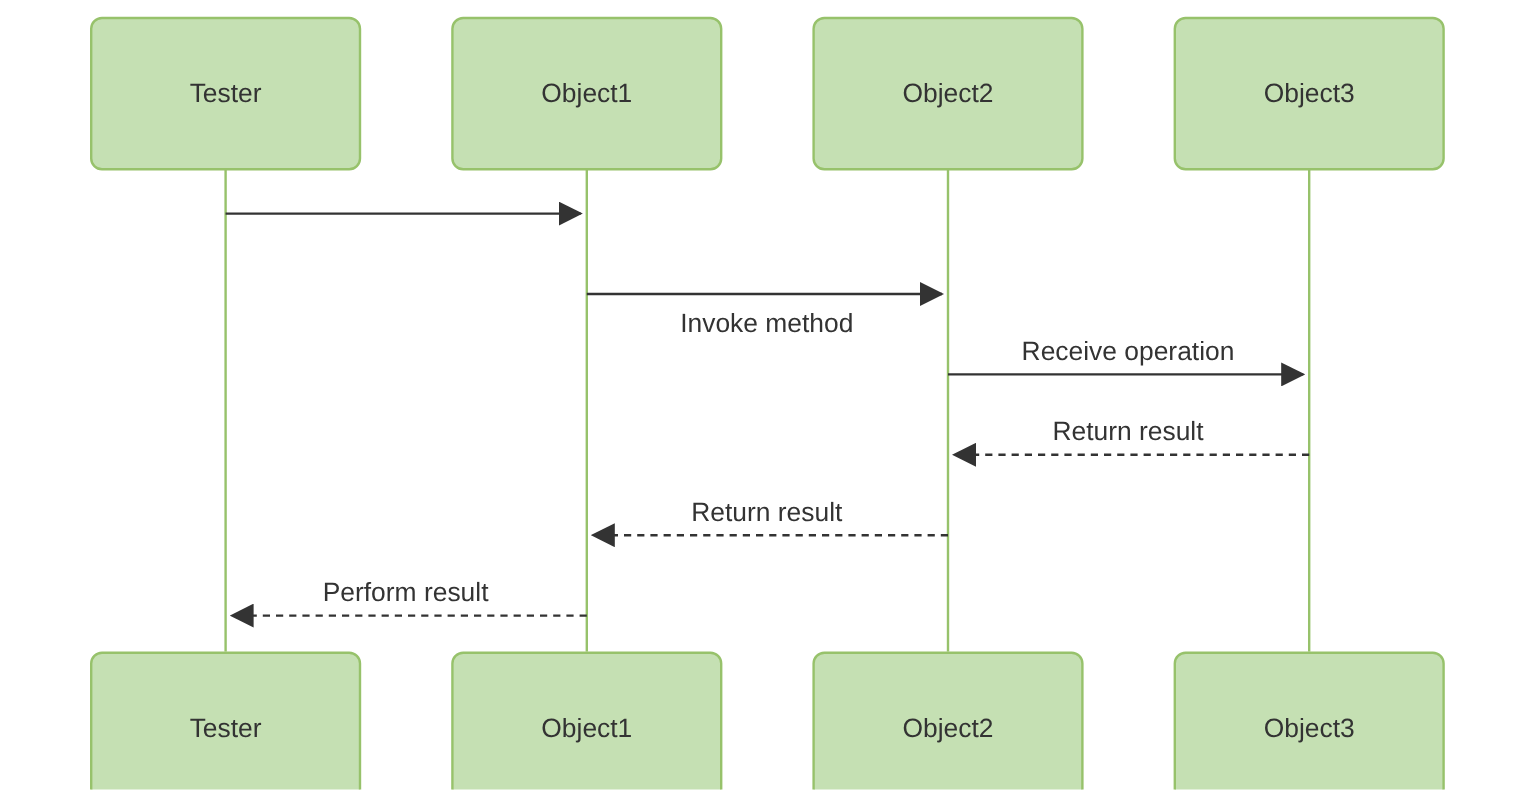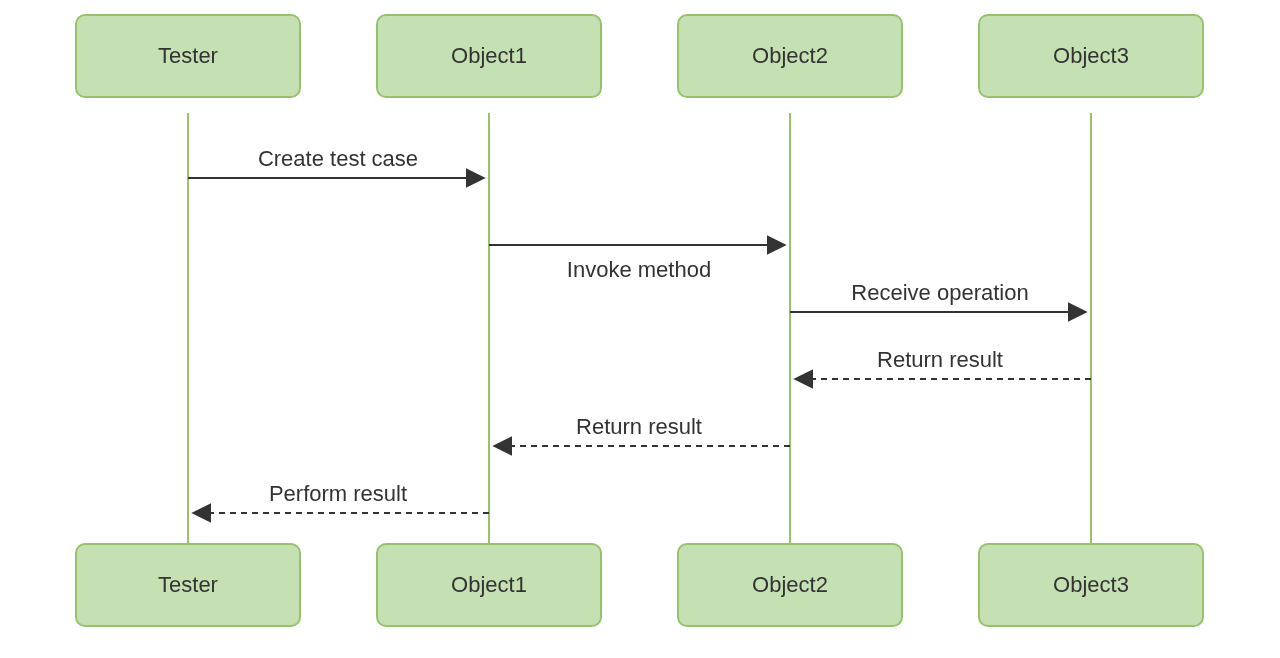--- a/index.html
+++ b/index.html
@@ -10,21 +10,21 @@
   }
   .canvas {
     position: relative;
     width: 1280px;
     height: 658px;
   }
   .participant-box {
     position: absolute;
     box-sizing: border-box;
     width: 226px;
-    height: 84px;
+    height: 128px;
     background: #c5e0b3;
     border: 2px solid #97c26b;
     border-radius: 10px;
     display: flex;
     align-items: center;
     justify-content: center;
     font-size: 22px;
     color: #333333;
   }
   .lifeline {
@@ -103,20 +103,19 @@
 
     <line x1="790" y1="312" x2="1086" y2="312" stroke="#333333" stroke-width="2" marker-end="url(#arrow-solid)"></line>
 
     <line x1="1091" y1="379" x2="795" y2="379" stroke="#333333" stroke-width="2" stroke-dasharray="6,5" marker-end="url(#arrow-open)"></line>
 
     <line x1="790" y1="446" x2="494" y2="446" stroke="#333333" stroke-width="2" stroke-dasharray="6,5" marker-end="url(#arrow-open)"></line>
 
     <line x1="489" y1="513" x2="193" y2="513" stroke="#333333" stroke-width="2" stroke-dasharray="6,5" marker-end="url(#arrow-open)"></line>
   </svg>
 
-  <div class="msg-label" style="left:338px; top:146px;">Create test case</div>
   <div class="msg-label" style="left:639px; top:213px;margin-top:44px;">Invoke method</div>
   <div class="msg-label" style="left:940px; top:280px;">Receive operation</div>
   <div class="msg-label" style="left:940px; top:347px;">Return result</div>
   <div class="msg-label" style="left:639px; top:414px;">Return result</div>
   <div class="msg-label" style="left:338px; top:481px;">Perform result</div>
 
 </div>
 
 </body></html>

